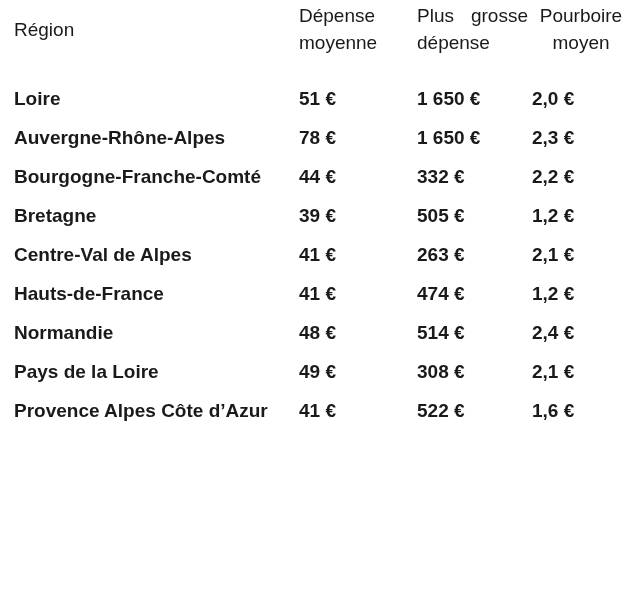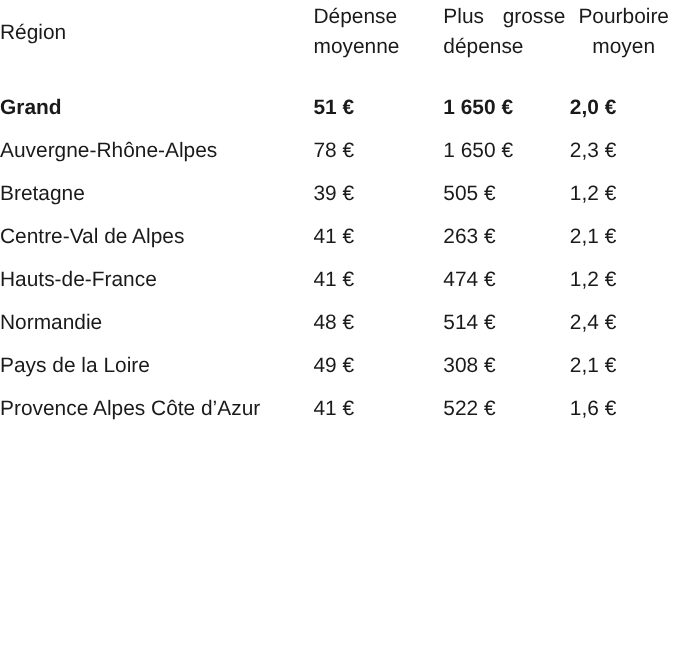--- a/index.html
+++ b/index.html
@@ -10,20 +10,21 @@
     width: 630px;
     height: 595px;
     background: #ffffff;
     font-family: "Liberation Sans", sans-serif;
     color: #1a1a1a;
     overflow: hidden;
   }
   table.regions-table {
     border-collapse: collapse;
     table-layout: fixed;
+    margin-left: 14px;
     width: 616px;
     font-size: 19px;
   }
   col.c1 { width: 285px; }
   col.c2 { width: 118px; }
   col.c3 { width: 115px; }
   col.c4 { width: 98px; }
 
   thead tr { height: 58px; }
   th {
@@ -45,20 +46,21 @@
 
   tr.spacer-row { height: 21px; }
   tr.spacer-row td { padding: 0; }
 
   tbody tr.data-row { height: 39px; }
   td {
     padding: 0;
     vertical-align: middle;
     font-size: 19px;
     white-space: nowrap;
+    font-weight: bold;
   }
   tr.emphasis-row td { font-weight: 700; }
 </style>
 </head>
 <body>
 
 <table class="regions-table">
   <colgroup>
     <col class="c1">
       <col class="c2">
@@ -72,30 +74,36 @@
       <th class="justify-header">Plus grosse dépense</th>
       <th class="center-wrap-header"><span class="center-wrap">Pourboire moyen</span></th>
     </tr>
   </thead>
   <tbody>
     <tr class="spacer-row">
         <td colspan="4"></td>
       </tr>
 
     <tr class="data-row emphasis-row">
-      <td>Grand</td>
+      <td>Loire</td>
       <td>51 €</td>
       <td>1 650 €</td>
       <td>2,0 €</td>
     </tr>
     <tr class="data-row">
       <td>Auvergne-Rhône-Alpes</td>
       <td>78 €</td>
       <td>1 650 €</td>
       <td>2,3 €</td>
+    </tr>
+    <tr class="data-row">
+      <td>Bourgogne-Franche-Comté</td>
+      <td>44 €</td>
+      <td>332 €</td>
+      <td>2,2 €</td>
     </tr>
     <tr class="data-row">
       <td>Bretagne</td>
       <td>39 €</td>
       <td>505 €</td>
       <td>1,2 €</td>
     </tr>
     <tr class="data-row">
       <td>Centre-Val de Alpes</td>
       <td>41 €</td>

